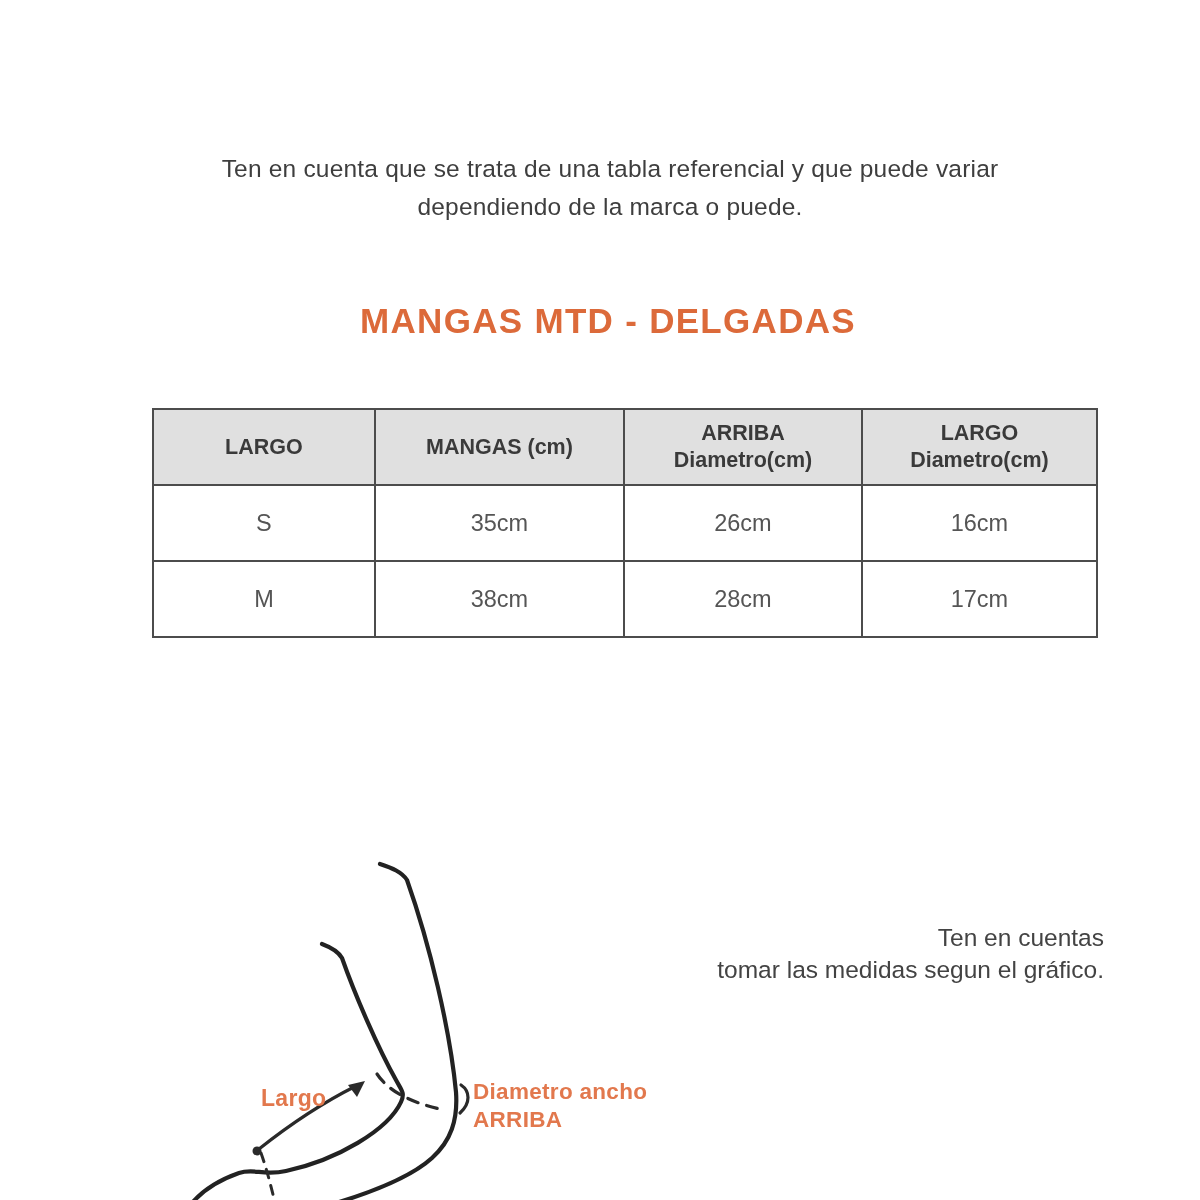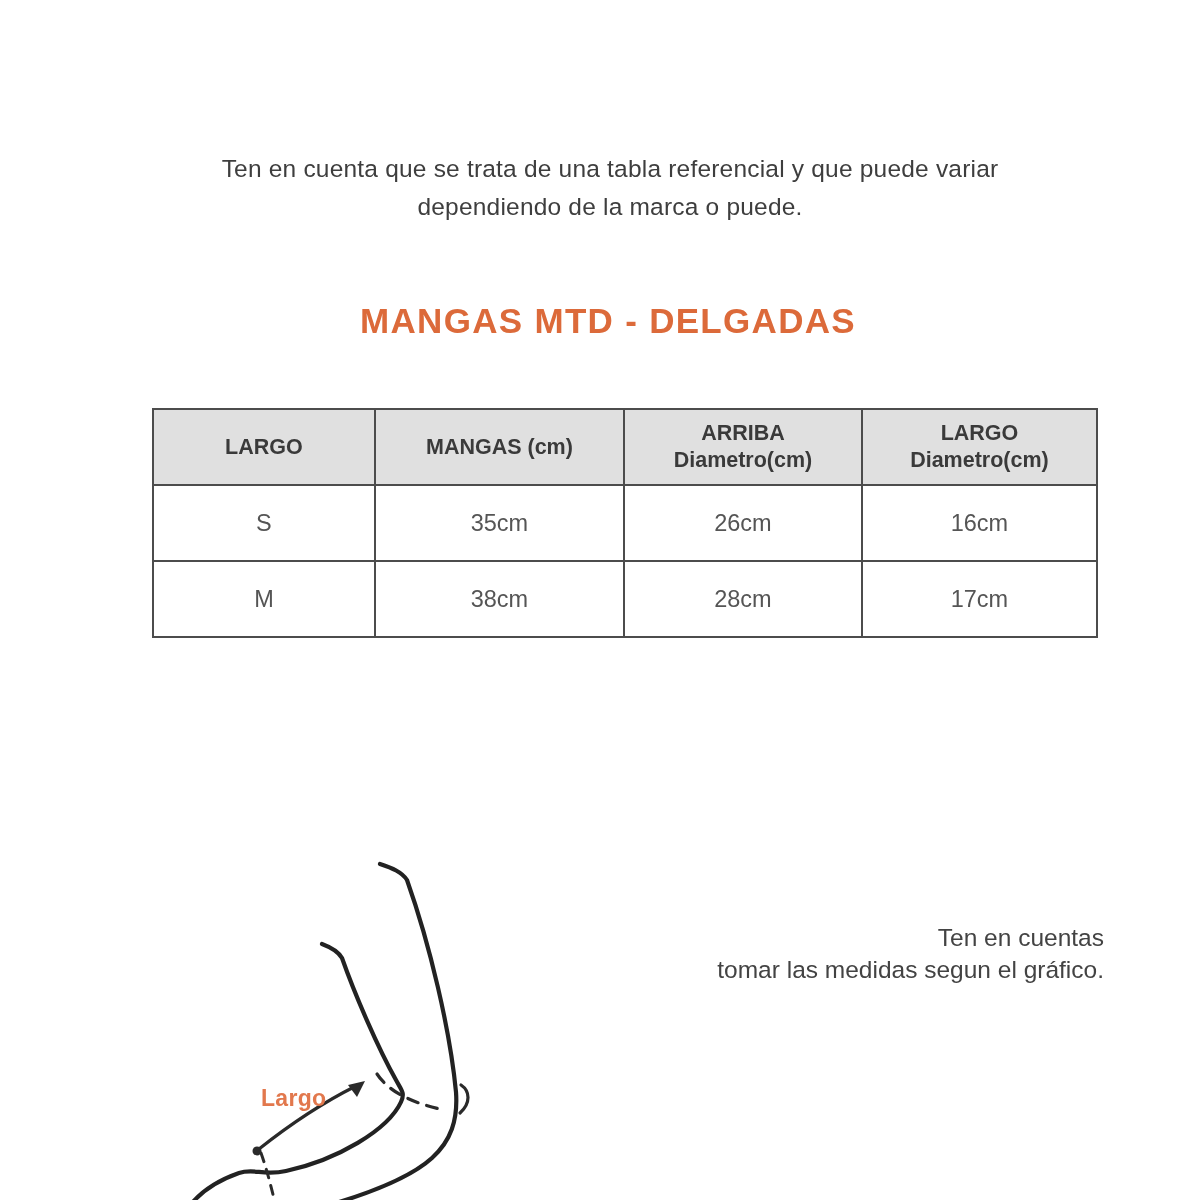--- a/index.html
+++ b/index.html
@@ -166,14 +166,16 @@
     <circle cx="257" cy="1151" r="4.5" fill="#2a2a2a"></circle>
 
     <path d="M 377 1074 C 389 1092 412 1103 444 1110" fill="none" stroke="#2a2a2a" stroke-width="3.2" stroke-linecap="round" stroke-dasharray="11 9"></path>
 
     <path d="M 461 1085 C 470 1091 471 1103 460 1113" fill="none" stroke="#2a2a2a" stroke-width="3.2" stroke-linecap="round"></path>
 
     <path d="M 261 1153 C 267 1170 271 1186 275 1203" fill="none" stroke="#2a2a2a" stroke-width="3" stroke-linecap="round" stroke-dasharray="9 8"></path>
   </svg>
 
   <div class="diagram-label label-largo">Largo</div>
+  <div class="diagram-label label-arriba">Diametro ancho
+ARRIBA</div>
 
 </div>
 
 </body></html>

